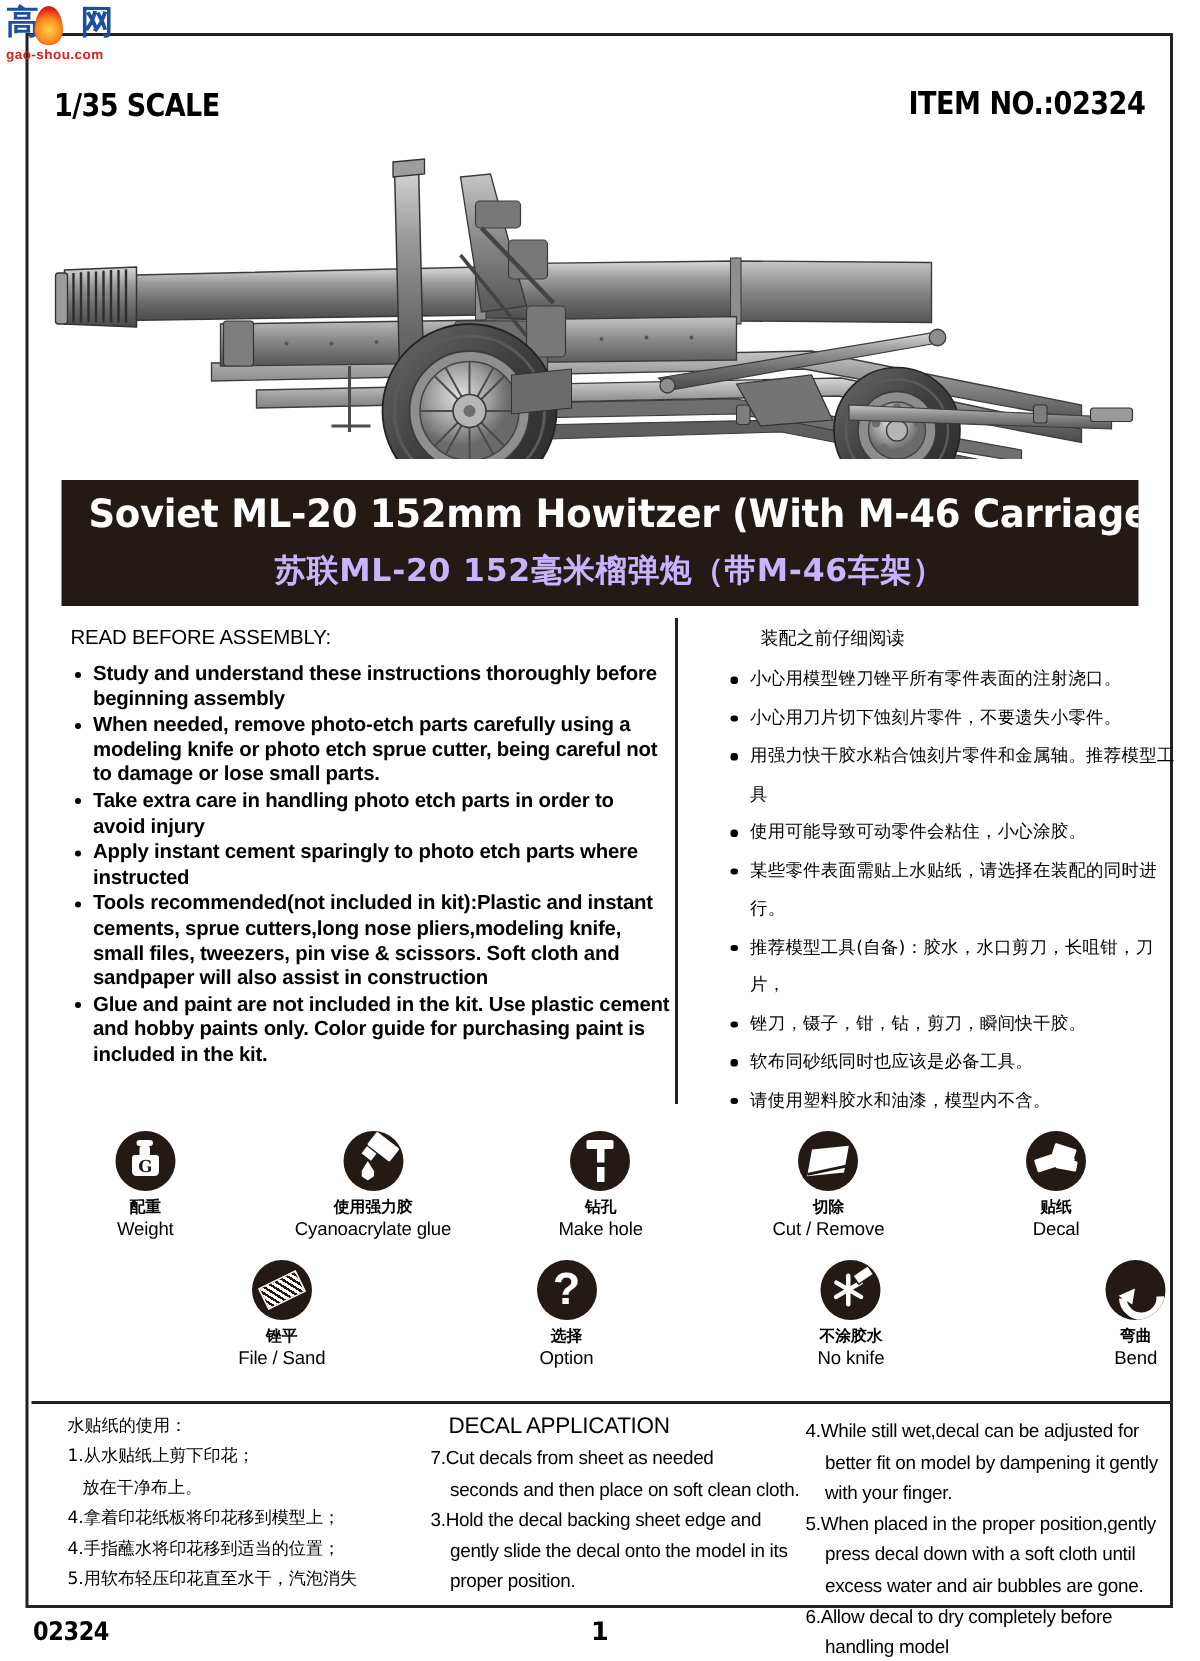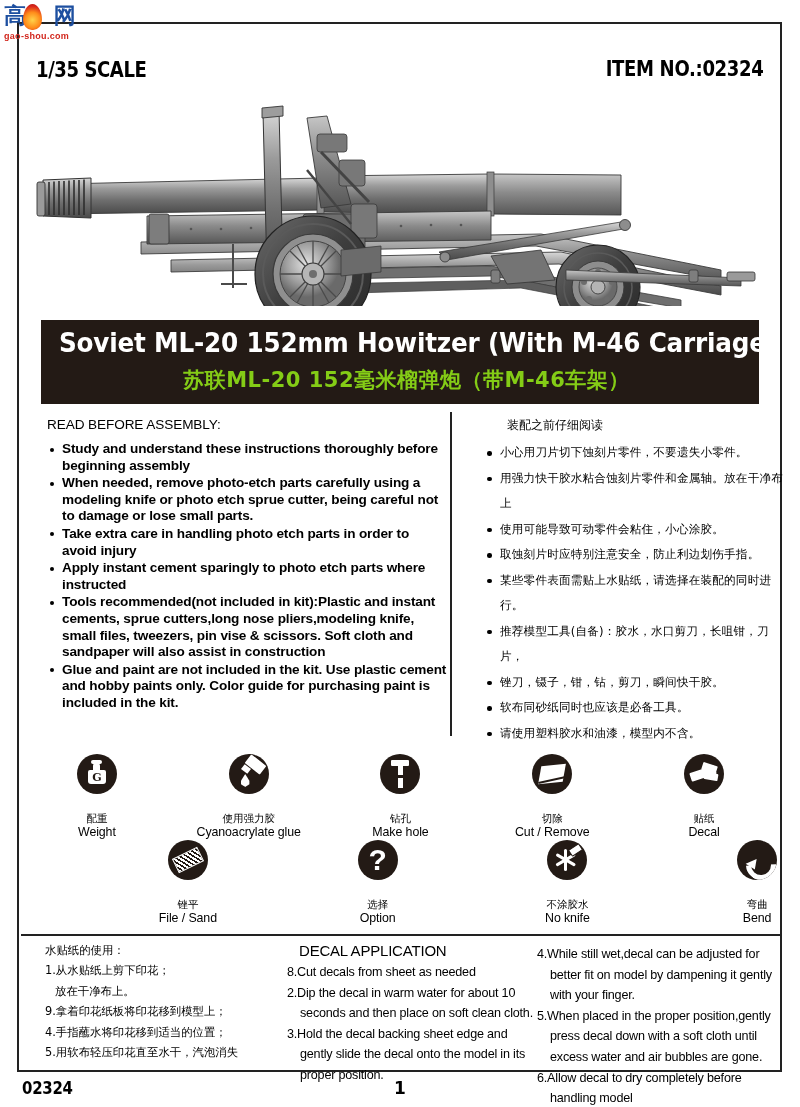--- a/index.html
+++ b/index.html
@@ -85,21 +85,21 @@
     font-family:"DejaVu Sans",sans-serif;
     font-size:26px;font-weight:bold;color:#fff;
     letter-spacing:-.2px;
     transform:scaleX(.95);
     white-space:nowrap;
   }
   .t-cn{
     position:absolute;left:13px;right:0;top:46px;
     text-align:center;
     font-family:"DejaVu Sans",sans-serif;
-    font-size:21px;font-weight:bold;color:#84cc16;
+    font-size:21px;font-weight:bold;color:#c4b5fd;
     letter-spacing:.5px;
     white-space:nowrap;
   }
 
   
   .instr{
     position:absolute;left:2px;top:384px;width:759px;height:332px;
   }
   .instr-div{
     position:absolute;left:429px;top:4px;width:2px;height:324px;background:#222;
@@ -150,22 +150,23 @@
   .icorow.r2{top:100px;}
   .ico{
     flex:1;display:flex;flex-direction:column;align-items:center;
   }
   .ico .disc{
     width:40px;height:40px;border-radius:50%;background:#231a15;
     position:relative;overflow:hidden;
   }
   .ico .lcn{
     font-family:"DejaVu Sans",sans-serif;
-    font-size:10.5px;line-height:13px;margin-top:18px;
+    font-size:10.5px;line-height:13px;margin-top:5px;
     white-space:nowrap;
+    font-weight:bold;
   }
   .ico .len{
     font-size:12.4px;line-height:14px;margin-top:0px;
     white-space:nowrap;letter-spacing:-.1px;
   }
 
   
   .g-weight-body{position:absolute;left:11px;top:16px;width:18px;height:14px;background:#fff;border-radius:2px 2px 3px 3px;}
   .g-weight-neck{position:absolute;left:16.5px;top:9px;width:7px;height:8px;background:#fff;border-radius:3px 3px 0 0;}
   .g-weight-cap{position:absolute;left:14.5px;top:6px;width:11px;height:4px;background:#fff;border-radius:2px;}
@@ -402,24 +403,24 @@
           <li>Take extra care in handling photo etch parts in order to avoid injury</li>
           <li>Apply instant cement sparingly to photo etch parts where instructed</li>
           <li>Tools recommended(not included in kit):Plastic and instant  cements, sprue cutters,long nose pliers,modeling knife, small files, tweezers, pin vise &amp; scissors. Soft cloth and sandpaper will also assist in construction</li>
           <li>Glue and paint are not included in the kit. Use plastic cement and hobby paints only. Color guide for purchasing paint is included in the kit.</li>
         </ul>
       </div>
 
       <div class="col-cn">
         <div class="hd-cn">装配之前仔细阅读</div>
         <ul class="cnbul">
+          <li>小心用模型锉刀锉平所有零件表面的注射浇口。</li>
           <li>小心用刀片切下蚀刻片零件，不要遗失小零件。</li>
-          <li>用强力快干胶水粘合蚀刻片零件和金属轴。放在干净布上</li>
+          <li>用强力快干胶水粘合蚀刻片零件和金属轴。推荐模型工具</li>
           <li style="list-style:none;padding-left:15px;">使用可能导致可动零件会粘住，小心涂胶。</li>
-          <li>取蚀刻片时应特别注意安全，防止利边划伤手指。</li>
           <li>某些零件表面需贴上水贴纸，请选择在装配的同时进行。</li>
           <li>推荐模型工具(自备)：胶水，水口剪刀，长咀钳，刀片，</li>
           <li style="list-style:none;padding-left:15px;">锉刀，镊子，钳，钻，剪刀，瞬间快干胶。</li>
           <li>软布同砂纸同时也应该是必备工具。</li>
           <li>请使用塑料胶水和油漆，模型内不含。</li>
         </ul>
       </div>
     </div>
 
     <div class="icons">
@@ -523,29 +524,28 @@
       </div>
     </div>
 
     <div class="decal">
       <div style="position:absolute;left:0;top:0;width:759px;height:2px;background:#222;"></div>
 
       <div class="d-cn">
         <div class="ttl">水贴纸的使用：</div>
         <p>1.从水贴纸上剪下印花；</p>
         <p class="ind">放在干净布上。</p>
-        <p>9.拿着印花纸板将印花移到模型上；</p>
+        <p>4.拿着印花纸板将印花移到模型上；</p>
         <p>4.手指蘸水将印花移到适当的位置；</p>
         <p>5.用软布轻压印花直至水干，汽泡消失</p>
       </div>
 
       <div class="d-en1">
         <div class="ttl">DECAL APPLICATION</div>
-        <p>8.Cut decals from sheet as needed</p>
-        <p>2.Dip the decal in warm water for about 10</p>
+        <p>7.Cut decals from sheet as needed</p>
         <p class="ind">seconds and then place on soft clean cloth.</p>
         <p>3.Hold the decal backing sheet edge and</p>
         <p class="ind">gently slide the decal onto the model in its</p>
         <p class="ind">proper position.</p>
       </div>
 
       <div class="d-en2">
         <p>4.While still wet,decal can be adjusted for</p>
         <p class="ind">better fit on model by dampening it gently</p>
         <p class="ind">with your finger.</p>

